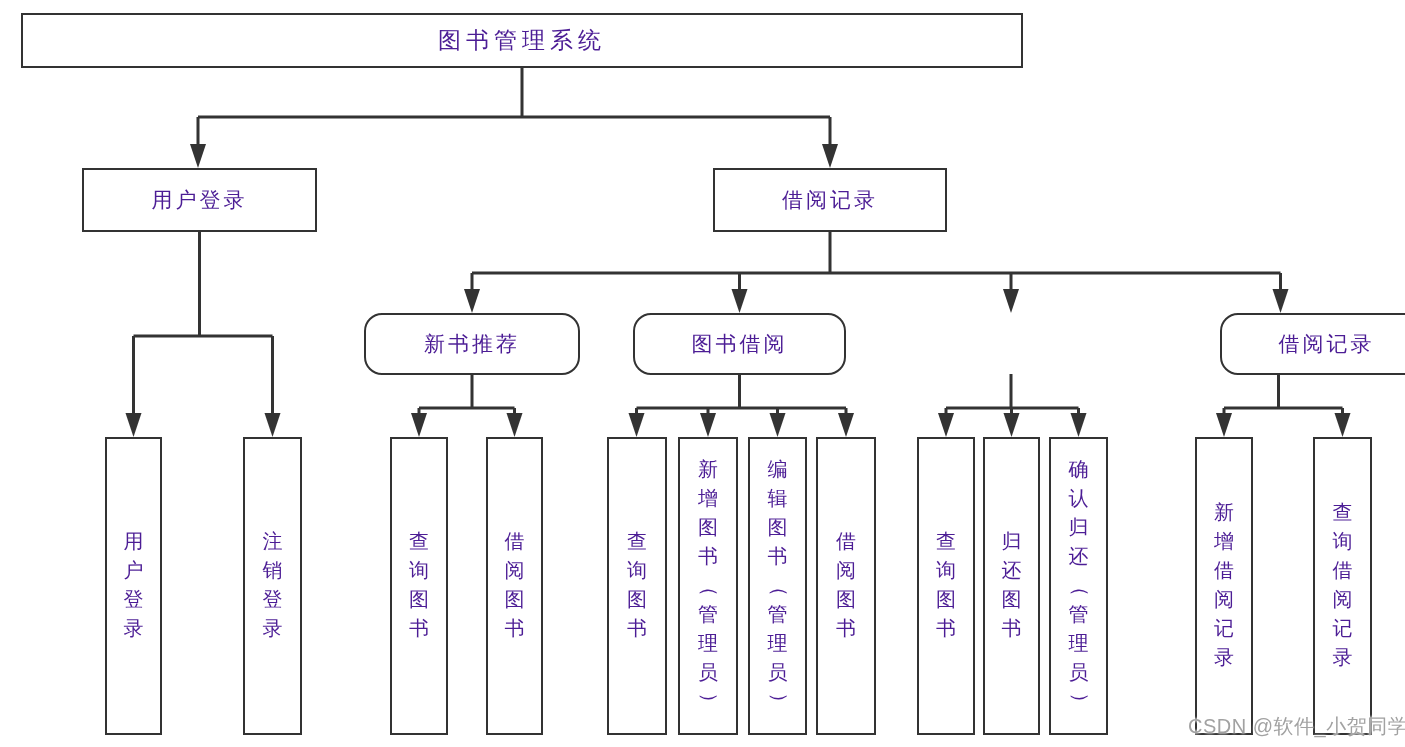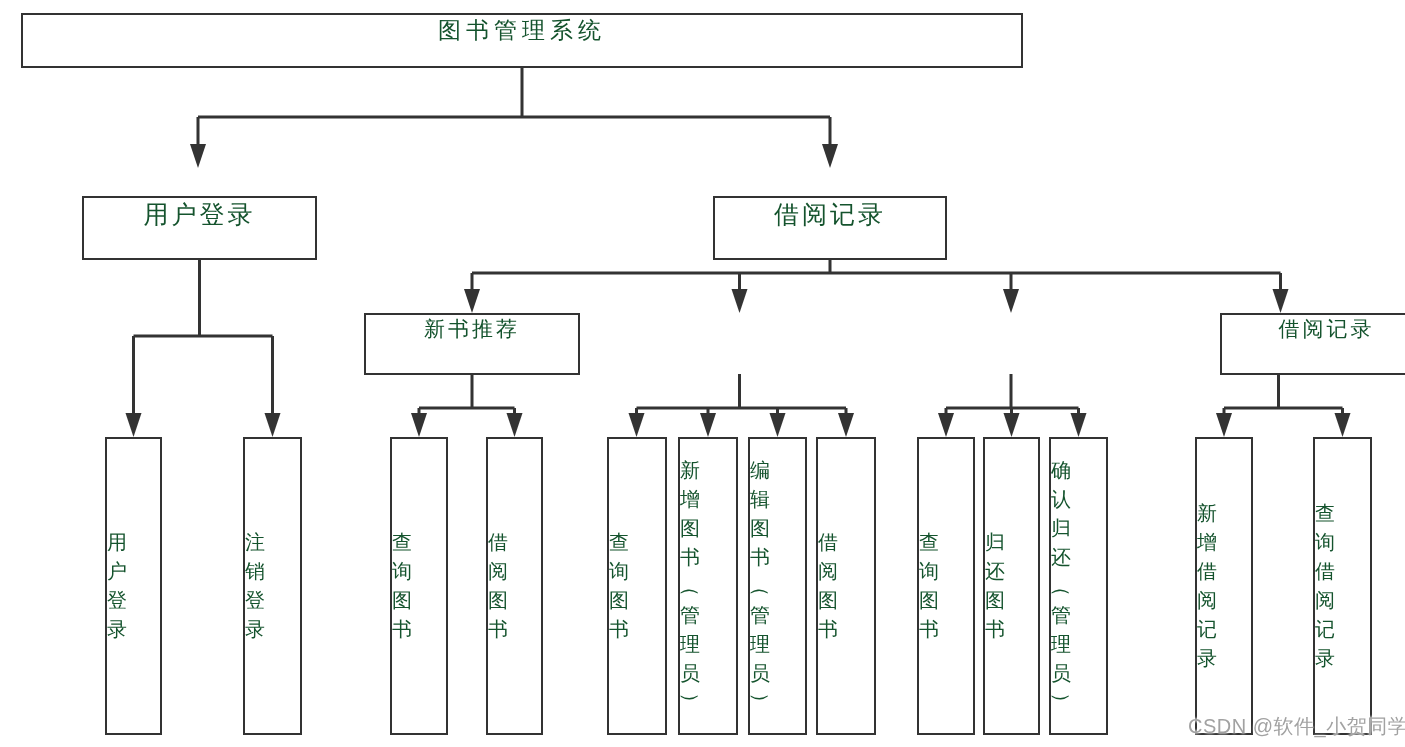--- a/index.html
+++ b/index.html
@@ -20,42 +20,43 @@
     left: 0;
     top: 0;
     z-index: 1;
   }
   .box {
     position: absolute;
     background: #ffffff;
     border: 2.5px solid #333333;
     box-sizing: border-box;
     display: flex;
-    align-items: flex-start;
+    align-items: center;
     justify-content: center;
-    color: #14532d;
+    color: #4c1d95;
     z-index: 2;
+    font-family: Liberation Mono, monospace;
   }
   .root-box {
     left: 21px; top: 13px; width: 1002px; height: 55px;
     font-size: 23px;
     letter-spacing: 5px;
   }
   .hnode {
-    font-size: 25px;
+    font-size: 21px;
     letter-spacing: 3px;
     height: 64px;
     top: 168px;
-    margin-top: 28px;
   }
   .l3node {
     font-size: 21px;
     letter-spacing: 3px;
     height: 62px;
     top: 313px;
+    border-radius: 18px;
   }
   .leaf {
     top: 437px;
     height: 298px;
     flex-direction: column;
     font-size: 20px;
   }
   .vchar {
     display: block;
     height: 29px;
@@ -132,20 +133,23 @@
   <div class="box hnode" style="left:82px;width:235px">
     <span>用户登录</span>
   </div>
   <div class="box hnode" style="left:713px;width:234px">
     <span>借阅记录</span>
   </div>
 
   <div class="box l3node" style="left:364px;width:216px">
     <span>新书推荐</span>
   </div>
+  <div class="box l3node" style="left:633px;width:213px">
+    <span>图书借阅</span>
+  </div>
   <div class="box l3node" style="left:1220px;width:213px">
     <span>借阅记录</span>
   </div>
 
   <div class="box leaf" style="left:105px;width:57px">
       <span class="vchar">用</span>
       <span class="vchar">户</span>
       <span class="vchar">登</span>
       <span class="vchar">录</span>
     </div>

